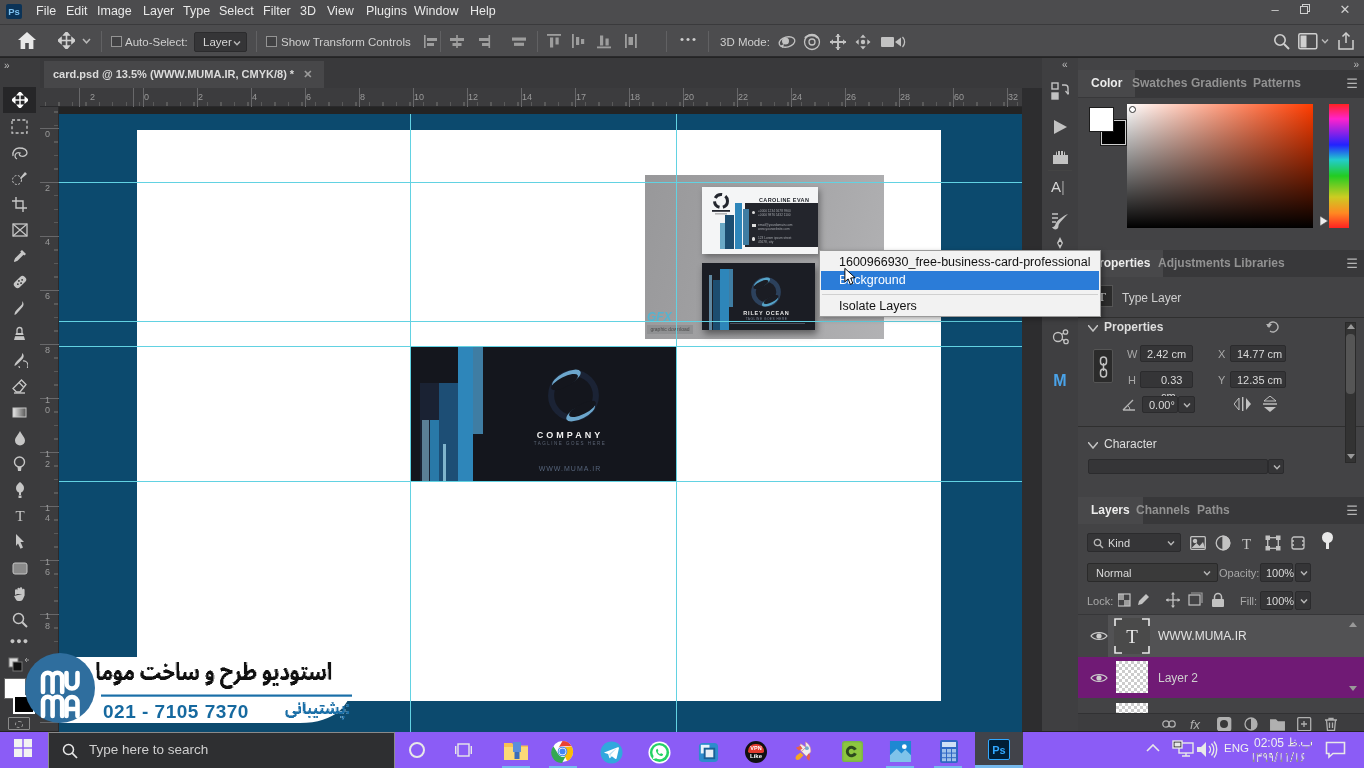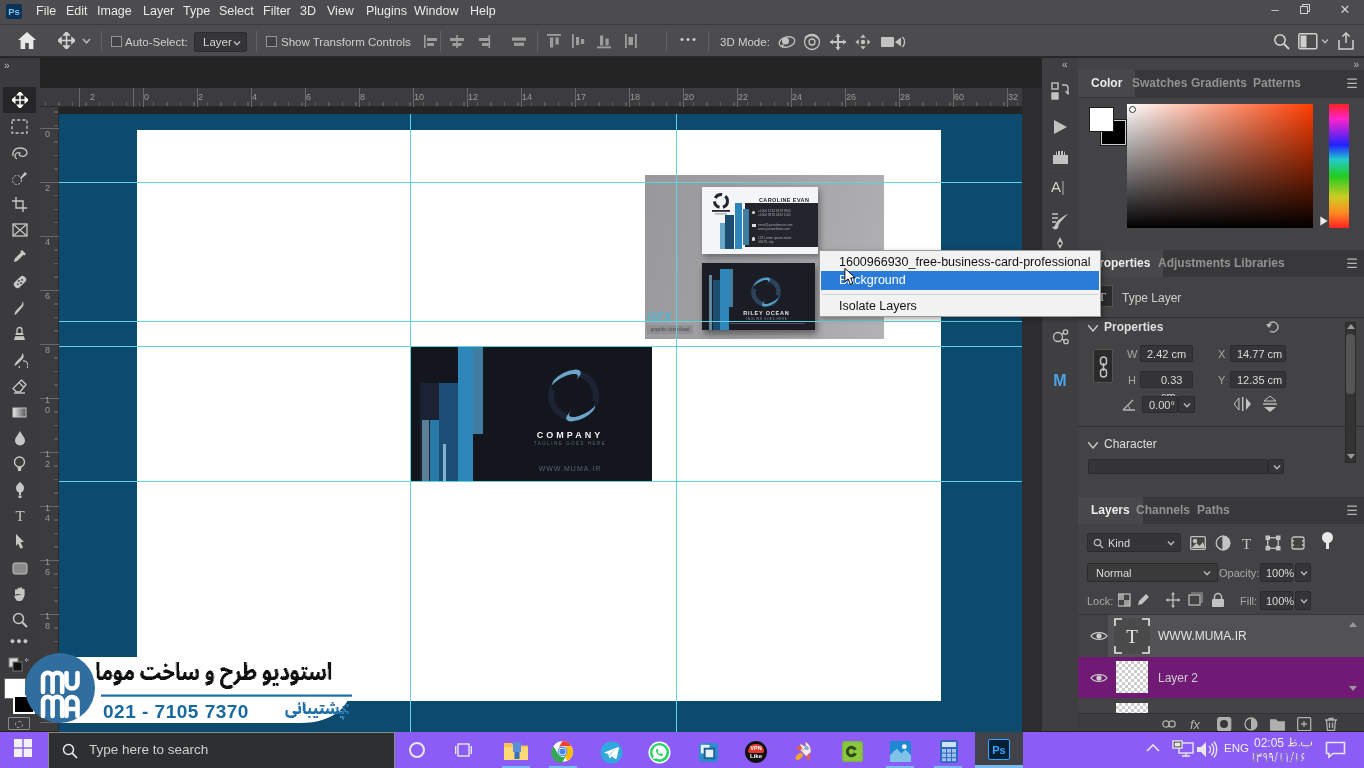--- a/index.html
+++ b/index.html
@@ -323,20 +323,23 @@
         <rect x="5" y="5" width="9" height="9" fill="#111" stroke="#777" stroke-width="1"></rect>
         <path d="M17 3 h4 M19 1 l-2 2 2 2" stroke="#9a9a9a" fill="none"></path>
       </svg>
   <div class="ab" style="left:4px;top:620px;width:22px;height:21px;background:#fff;border:1px solid #666"></div>
   <div class="ab" style="left:13px;top:637px;width:22px;height:19px;background:#000;border:2px solid #fff"></div>
   <div class="ab" style="left:8px;top:659px;width:22px;height:13px;border:1px solid #8a8a8a;border-radius:1px">
         <div style="margin:2.5px auto;width:8px;height:7px;border-radius:50%;border:1px dashed #9a9a9a"></div>
       </div>
 </div>
 
+<div class="ab" id="tabbar">
+  <div id="doctab">card.psd @ 13.5% (WWW.MUMA.IR, CMYK/8) * <span style="color:#9a9a9a;margin-left:6px">✕</span></div>
+</div>
 <div class="ab" id="rcorner"></div>
 <div class="ab" id="hruler" style="background-image:repeating-linear-gradient(90deg,#5a5a5a 0 1px,transparent 1px 13.5px);background-size:100% 5px;background-position:5px 14px;background-repeat:repeat-x">
   <div class="ab" style="left:0;top:0;width:982px;height:19px;background-image:repeating-linear-gradient(90deg,#68686a 0 1px,transparent 1px 54px);background-position:103px 0"></div>
   <span class="rnum" style="left:50px;top:4px">2</span>
       <span class="rnum" style="left:104px;top:4px">0</span>
       <span class="rnum" style="left:158px;top:4px">2</span>
       <span class="rnum" style="left:212px;top:4px">4</span>
       <span class="rnum" style="left:266px;top:4px">6</span>
       <span class="rnum" style="left:320px;top:4px">8</span>
       <span class="rnum" style="left:374px;top:4px">10</span>
@@ -411,21 +414,21 @@
           </svg>
       <div class="ab" style="left:28px;top:47px;width:73px;text-align:center;color:#e8e8e8;font-size:5.5px;font-weight:bold;letter-spacing:.8px">RILEY OCEAN</div>
       <div class="ab" style="left:28px;top:54px;width:73px;text-align:center;color:#7d8898;font-size:3.2px;letter-spacing:.5px">TAGLINE GOES HERE</div>
       <div class="ab" style="left:28px;top:60px;width:75px;height:1px;background:#4a5160"></div>
     </div>
 
     <div class="ab" style="left:2px;top:135px;width:42px;height:14px;color:#49b8d8;font-weight:bold;font-style:italic;font-size:12px;opacity:.85">GFX</div>
     <div class="ab" style="left:2px;top:150px;width:46px;height:9px;background:#8f9092;color:#4a4a4a;font-size:5px;line-height:9px;text-align:center">graphic download</div>
   </div>
 
-  <div class="ab" id="bigcard" style="left:351px;top:232px;width:242px;height:135px;background:#14161d">
+  <div class="ab" id="bigcard" style="left:351px;top:232px;width:266px;height:135px;background:#14161d">
     <div class="ab" style="left:10px;top:37px;width:48px;height:98px;background:#1a2233"></div>
     <div class="ab" style="left:12px;top:74px;width:7px;height:61px;background:#5b7f96"></div>
     <div class="ab" style="left:20px;top:74px;width:9px;height:61px;background:#2979a8"></div>
     <div class="ab" style="left:29px;top:37px;width:19px;height:98px;background:#1d4e75"></div>
     <div class="ab" style="left:33px;top:98px;width:3px;height:37px;background:#7fb4cc"></div>
     <div class="ab" style="left:48px;top:0;width:15px;height:135px;background:#2e86ba"></div>
     <div class="ab" style="left:63px;top:0;width:10px;height:88px;background:#3f7da3"></div>
     <svg class="ab" style="left:135px;top:21px" width="57" height="57" viewBox="0 0 56 56">
           <circle cx="28" cy="28" r="22" fill="none" stroke="#1b2335" stroke-width="6"></circle>
       <g>

